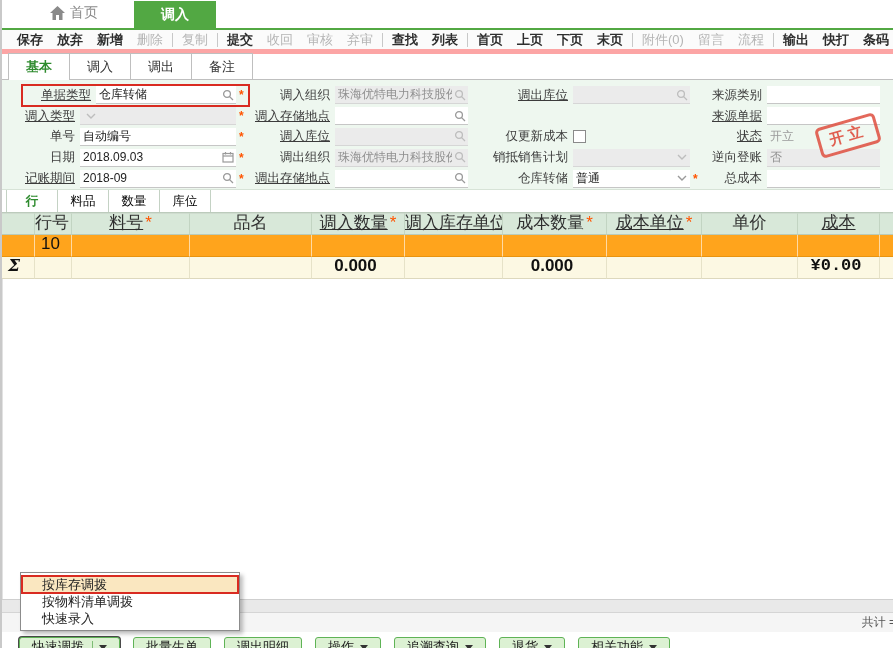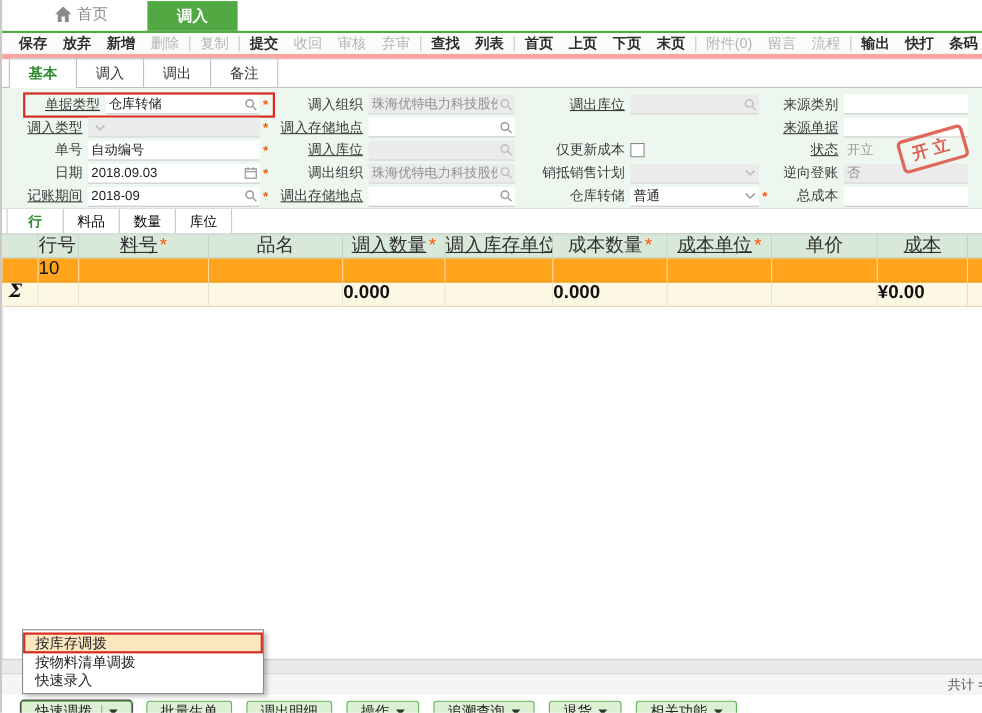--- a/index.html
+++ b/index.html
@@ -50,39 +50,39 @@
 
   
   .grid { width:891px; overflow:hidden; }
   .grow { display:flex; width:918px; }
   .gcell { flex:none; height:22px; line-height:17px; font-size:17px; overflow:hidden; white-space:nowrap; }
   .ghead .gcell { background:#d8e8d9; border-right:1px solid #c2d4c2; border-bottom:1px solid #b9cbb9; border-top:1px solid #cfdccf; text-align:center; color:#2f2f2f; }
   .ghead .hlabel.u { text-decoration:underline; }
   .hreq { color:#ff5400; margin-left:2px; }
   .gsel .gcell { background:#ffa41c; border-right:1px solid rgba(255,255,255,.6); border-bottom:1px solid #e8940f; color:#111; }
   .gsum .gcell { background:#fcf8e3; border-right:1px solid #e6e2c8; border-bottom:1px solid #ddd8bd; font-weight:bold; color:#111; }
-  .al-r { text-align:left; padding-right:5px; }
+  .al-r { text-align:center; padding-right:5px; }
   .sigma { color:#d42a1e; font-style:italic; font-weight:bold; padding-left:6px; font-family:"DejaVu Serif",serif; }
   .gbody { height:320px; background:#fff; border-left:1px solid #e2e2e2; }
 
   
   .hscroll { height:13px; background:#e9e9e9; border-top:1px solid #cfcfcf; }
   .statusbar { height:20px; background:#f5f5f5; border-top:1px solid #d5d5d5; display:flex; align-items:center; justify-content:flex-end; font-size:12px; color:#555; padding-right:0; }
   .statusbar span { margin-right:-3px; white-space:nowrap; }
 
   
   .btnrow { height:30px; display:flex; align-items:center; gap:13px; padding-left:17px; background:#fff; }
   .gbtn { height:21px; display:flex; align-items:center; justify-content:center; gap:6px; padding:0 12px; min-width:66px; background:#dcf1d3; border:1px solid #5fb356; border-radius:3px; font-size:13px; color:#222; cursor:pointer; }
   .gbtn.focused { box-shadow:0 0 0 1px #4a4a4a; }
   .arrow-down { width:0; height:0; border-left:4px solid transparent; border-right:4px solid transparent; border-top:5px solid #333; }
   .btn-sep { width:1px; height:13px; background:#7dbd75; margin-left:2px; }
 
   
   .popmenu { position:absolute; left:18px; top:572px; width:220px; background:#fff; border:1px solid #8c8c8c; box-shadow:3px 3px 4px rgba(0,0,0,.25); padding:3px 1px; z-index:20; }
-  .mitem { height:17px; line-height:17px; font-size:13px; color:#222; padding-left:10px; cursor:pointer; }
+  .mitem { height:17px; line-height:17px; font-size:13px; color:#222; padding-left:20px; cursor:pointer; }
   .mitem.hl { background:#fae7c0; outline:2px solid #d92b21; outline-offset:-1px; }
 </style>
 </head>
 <body>
 
 <div class="page">
 
   <div class="topbar">
     <div class="home-tab">
       <svg width="15" height="14" viewBox="0 0 15 14">
@@ -381,21 +381,21 @@
     <div class="grow gsum" id="gsum">
         <div class="gcell sigma" style="width: 33px;">Σ</div>
         <div class="gcell al-r" style="width: 37px;"></div>
         <div class="gcell" style="width: 118px;"></div>
         <div class="gcell" style="width: 122px;"></div>
         <div class="gcell al-r" style="width: 93px;">0.000</div>
         <div class="gcell" style="width: 98px;"></div>
         <div class="gcell al-r" style="width: 104px;">0.000</div>
         <div class="gcell" style="width: 95px;"></div>
         <div class="gcell al-r" style="width: 96px;"></div>
-        <div class="gcell al-r" style="width: 82px;">¥0.00</div>
+        <div class="gcell al-r" style="width: 82px; font-family: Liberation Mono, monospace;">¥0.00</div>
         <div class="gcell" style="width: 40px;"></div>
       </div>
     <div class="gbody"></div>
   </div>
 
   <div class="hscroll"></div>
   <div class="statusbar">
     <span>共计 =</span>
   </div>
 

